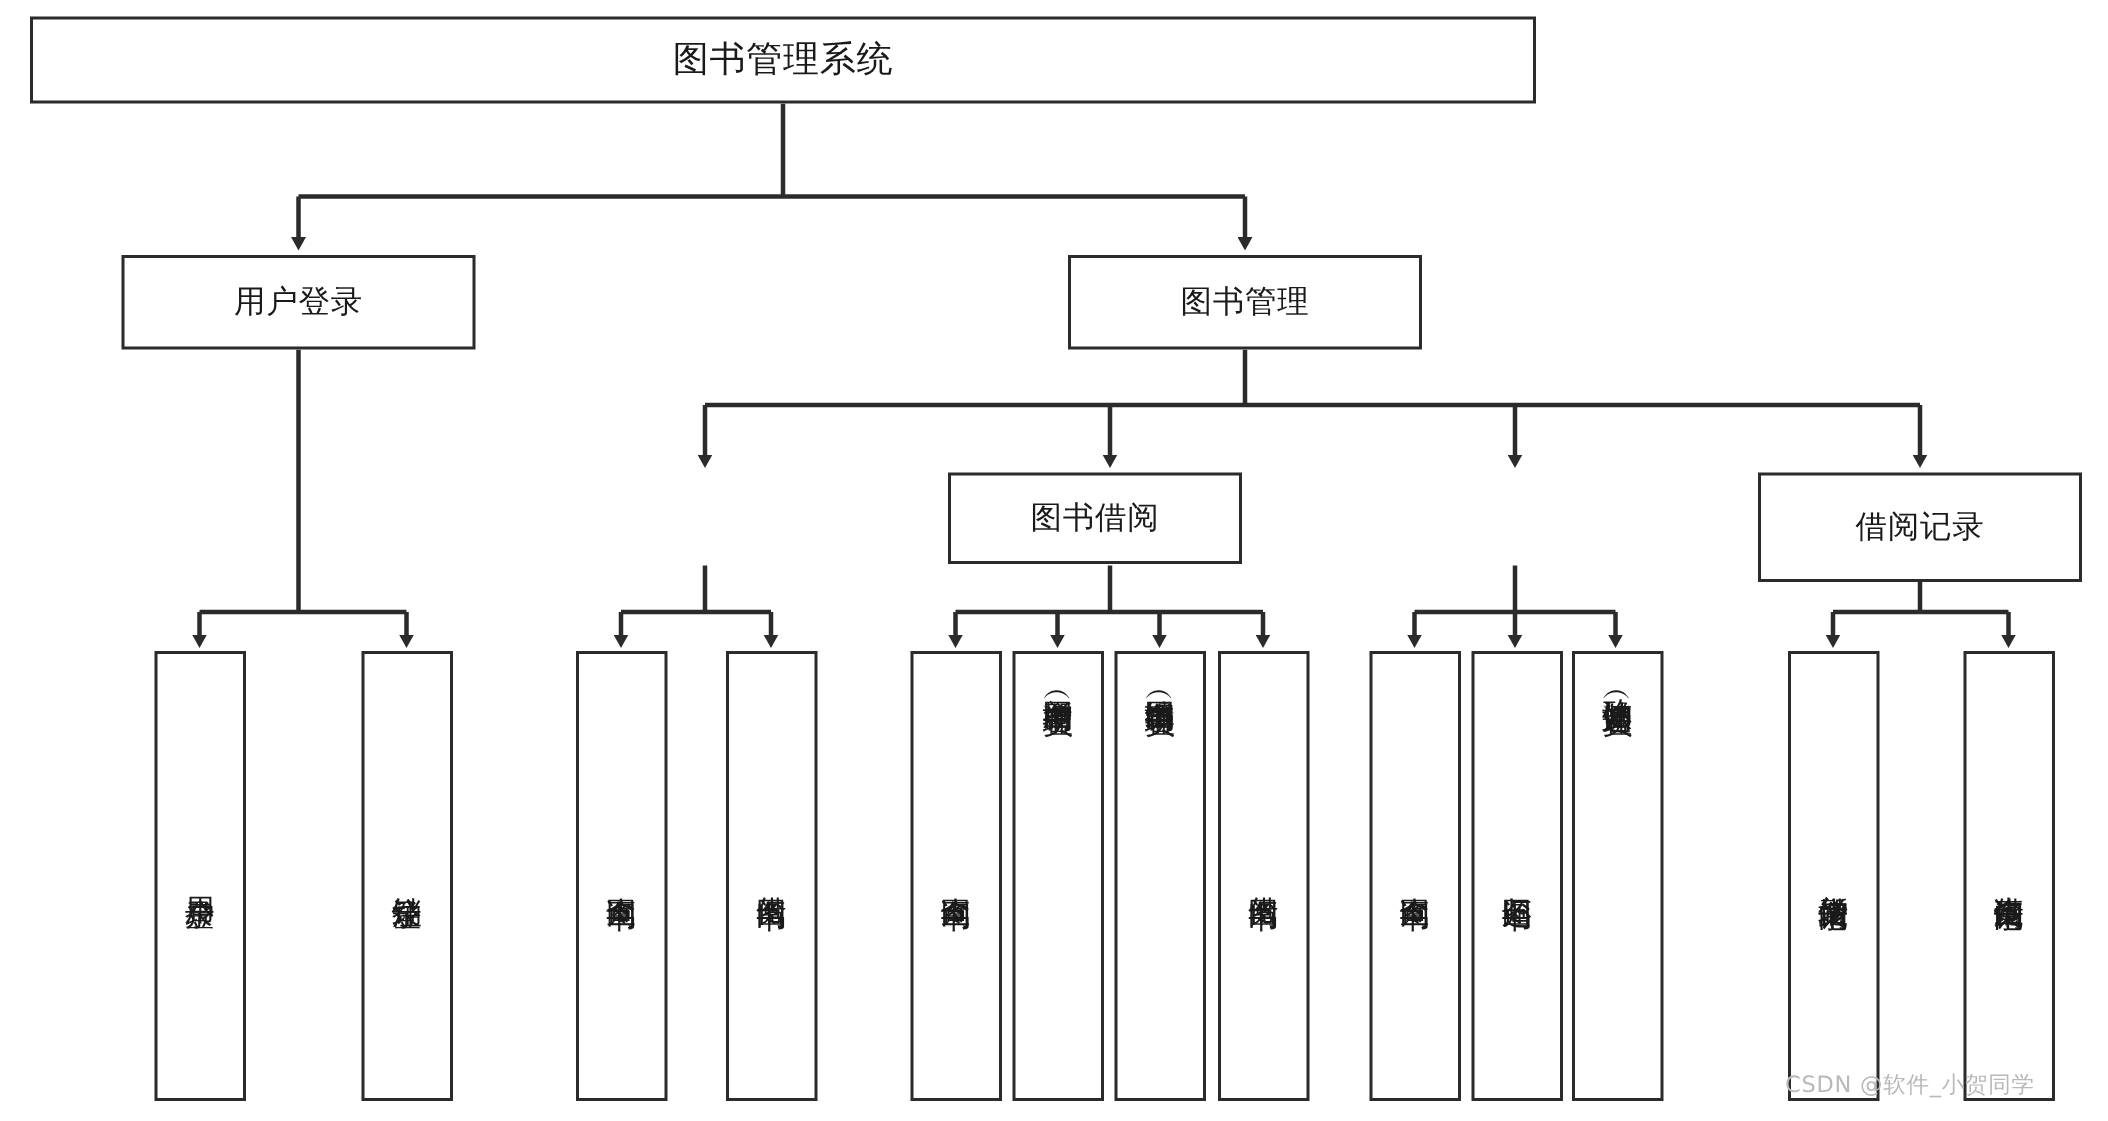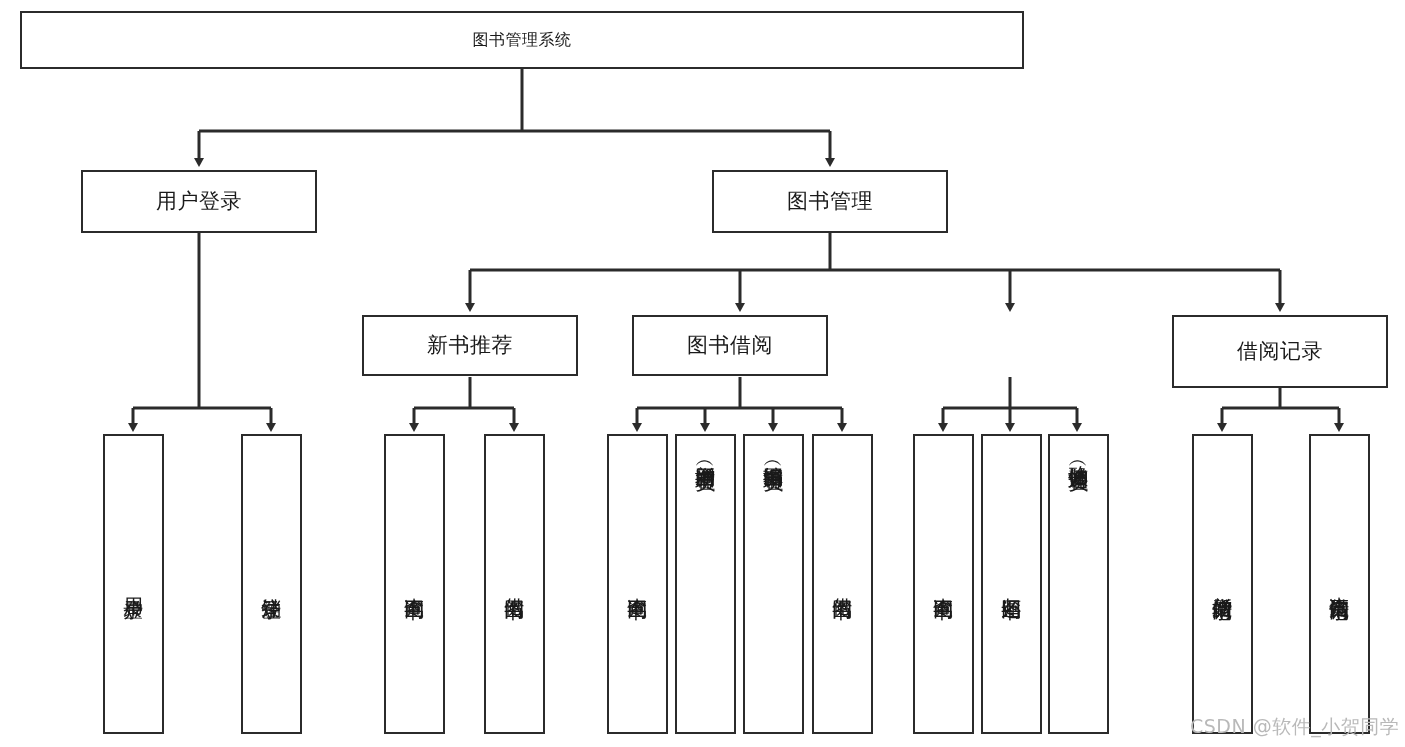--- a/index.html
+++ b/index.html
@@ -40,41 +40,41 @@
     display: block;
     text-align: center;
     line-height: 1.05;
   }
   
   .node.horiz .lbl {
     writing-mode: horizontal-tb;
     font-size: 21px;
     letter-spacing: 0.5px;
   }
-  .node.root .lbl { font-size: 16px; }
+  .node.root .lbl { font-size: 24px; }
   
   .node.vert {
     align-items: flex-start;
     padding-top: 14px;
   }
   .node.vert .lbl {
     writing-mode: vertical-rl;
     text-orientation: upright;
     font-size: 20px;
     line-height: 1.12;
     letter-spacing: 1px;
     white-space: nowrap;
   }
   .node.vert.mid {
     align-items: center;
     padding-top: 0;
   }
   .watermark {
     position: absolute;
-    font-size: 19px;
+    font-size: 15px;
     color: #b9b9b9;
     white-space: nowrap;
     letter-spacing: 0.5px;
   }
 </style>
 </head>
 <body>
 
 <div id="canvas">
 
@@ -133,23 +133,20 @@
   </div>
 
   <div class="node horiz" style="left:81px; top:170px; width:236px; height:63px;">
     <span class="lbl">用户登录</span>
   </div>
 
   <div class="node horiz" style="left:712px; top:170px; width:236px; height:63px;">
     <span class="lbl">图书管理</span>
   </div>
 
-  <div class="node horiz" style="left:362px; top:315px; width:216px; height:61px;">
-    <span class="lbl">新书推荐</span>
-  </div>
 
   <div class="node horiz" style="left:632px; top:315px; width:196px; height:61px;">
     <span class="lbl">图书借阅</span>
   </div>
 
 
   <div class="node horiz" style="left:1172px; top:315px; width:216px; height:73px;">
     <span class="lbl">借阅记录</span>
   </div>
 

